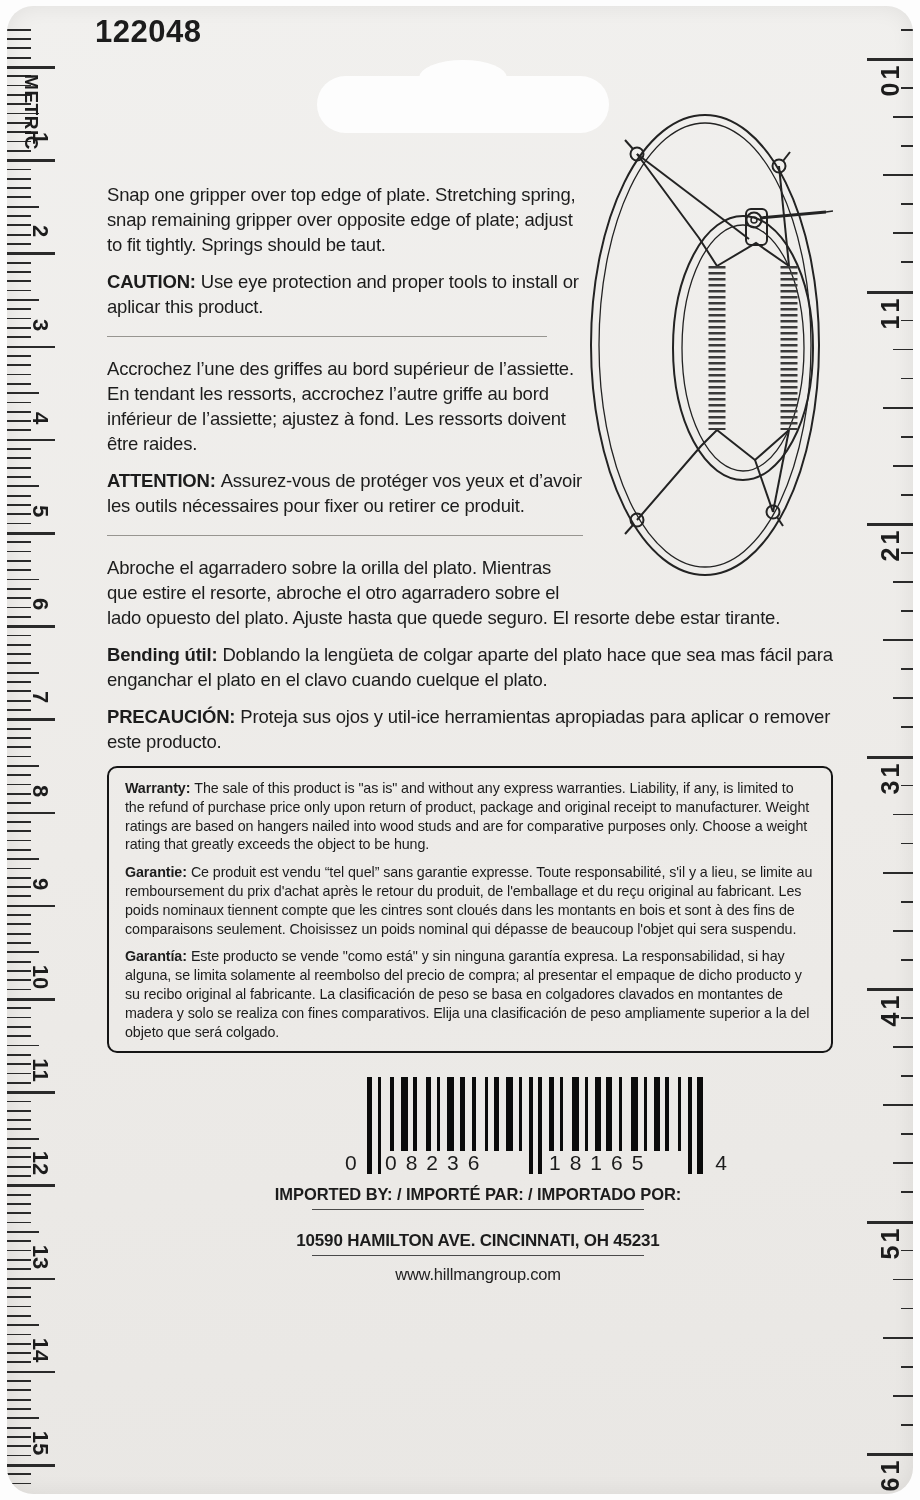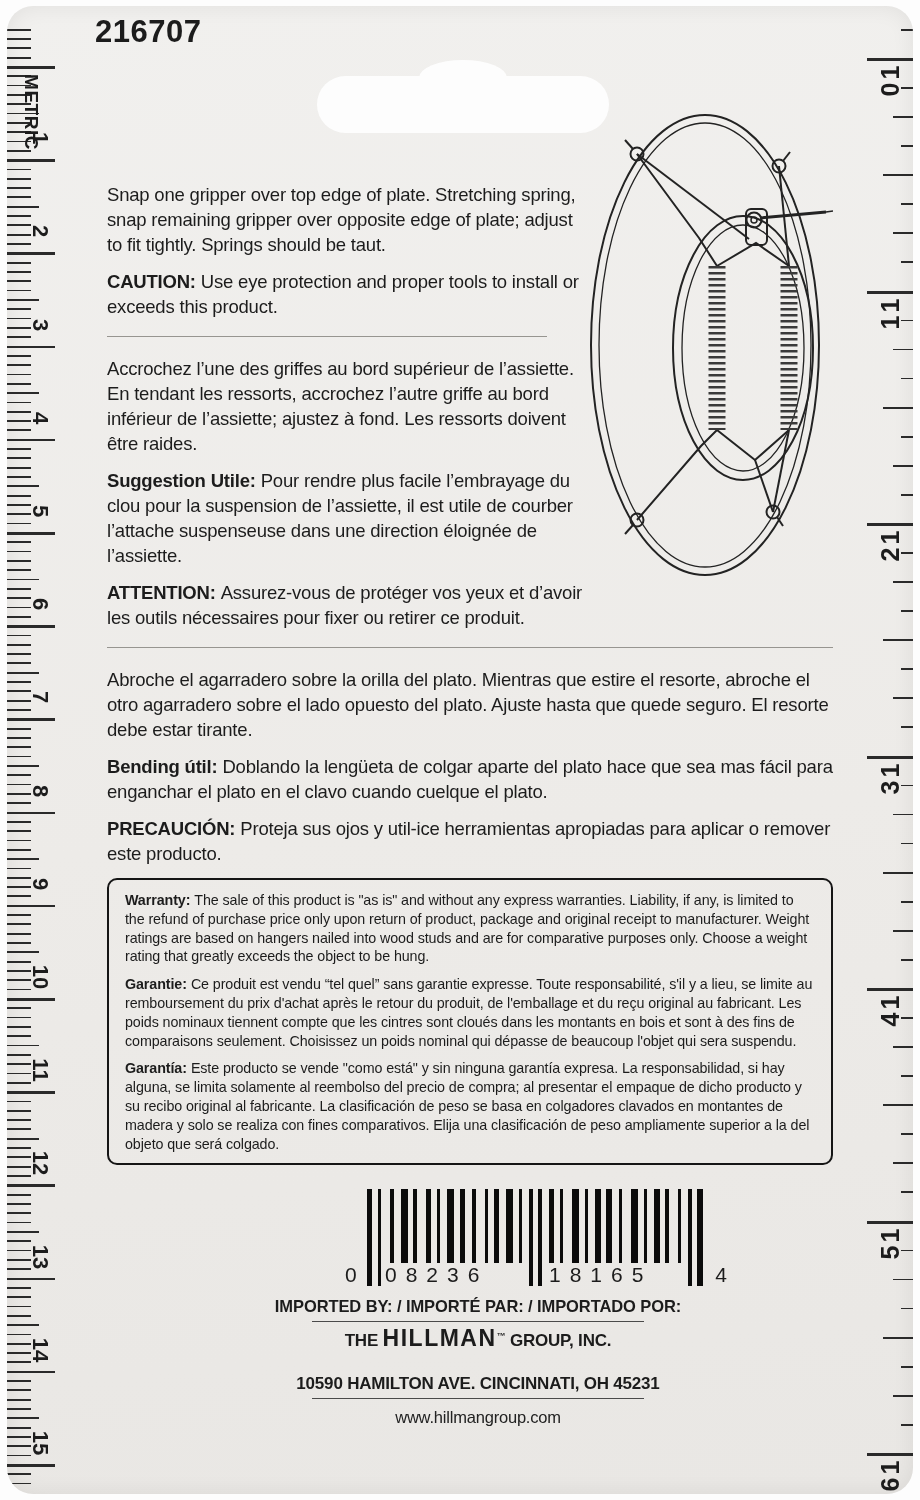--- a/index.html
+++ b/index.html
@@ -47,21 +47,21 @@
   .company .tm{font-size:9px;vertical-align:super;font-weight:700;}
   .address{font-size:17px;font-weight:700;letter-spacing:-.2px;margin-top:18px;}
   .website{font-size:16.5px;font-weight:400;margin-top:6px;color:#222;}
   .illu{position:absolute;left:576px;top:102px;width:250px;height:478px;}
 </style>
 </head>
 <body>
 
 <div class="card">
 
-  <div class="prodnum">216707</div>
+  <div class="prodnum">122048</div>
 
   <div class="slot"></div>
 
   <div id="metric-ruler">
       <div class="tick" style="left: 0px; top: 50.68px; width: 24px; height: 2px;"></div>
       <div class="tick" style="left: 0px; top: 41.36px; width: 24px; height: 2px;"></div>
       <div class="tick" style="left: 0px; top: 32.04px; width: 24px; height: 2px;"></div>
       <div class="tick" style="left: 0px; top: 22.72px; width: 24px; height: 2px;"></div>
       <div class="tick" style="left: 0px; top: 60px; width: 48px; height: 2.6px;"></div>
       <div class="tick" style="left: 0px; top: 69.32px; width: 24px; height: 1.8px;"></div>
@@ -349,26 +349,25 @@
         <line x1="50" y1="417" x2="42" y2="426"></line>
       <circle cx="190" cy="404" r="6.5"></circle>
         <line x1="194" y1="409" x2="200" y2="418"></line>
     </g>
   </svg>
 
   <div class="content">
     <div class="img-spacer"></div>
 
     <p><span>Snap one gripper over top edge of plate. Stretching spring, snap remaining gripper over opposite edge of plate; adjust to fit tightly. Springs should be taut.</span></p>
-    <p><b>CAUTION:</b><span>Use eye protection and proper tools to install or exceeds this product.</span></p>
+    <p><b>CAUTION:</b><span>Use eye protection and proper tools to install or aplicar this product.</span></p>
 
     <hr class="divider short">
 
     <p><span>Accrochez l’une des griffes au bord supérieur de l’assiette. En tendant les ressorts, accrochez l’autre griffe au bord inférieur de l’assiette; ajustez à fond. Les ressorts doivent être raides.</span></p>
-    <p><b>Suggestion Utile:</b><span>Pour rendre plus facile l’embrayage du clou pour la suspension de l’assiette, il est utile de courber l’attache suspenseuse dans une direction éloignée de l’assiette.</span></p>
     <p><b>ATTENTION:</b><span>Assurez-vous de protéger vos yeux et d’avoir les outils nécessaires pour fixer ou retirer ce produit.</span></p>
 
     <hr class="divider">
 
     <p><span>Abroche el agarradero sobre la orilla del plato. Mientras que estire el resorte, abroche el otro agarradero sobre el lado opuesto del plato. Ajuste hasta que quede seguro. El resorte debe estar tirante.</span></p>
     <p><b>Bending útil:</b><span>Doblando la lengüeta de colgar aparte del plato hace que sea mas fácil para enganchar el plato en el clavo cuando cuelque el plato.</span></p>
     <p><b>PRECAUCIÓN:</b><span>Proteja sus ojos y util-ice herramientas apropiadas para aplicar o remover este producto.</span></p>
 
     <div class="warranty">
       <p><b>Warranty:</b><span>The sale of this product is "as is" and without any express warranties. Liability, if any, is limited to the refund of purchase price only upon return of product, package and original receipt to manufacturer. Weight ratings are based on hangers nailed into wood studs and are for comparative purposes only. Choose a weight rating that greatly exceeds the object to be hung.</span></p>
@@ -412,23 +411,18 @@
             <div class="bar" style="width: 5.3617px; height: 97px; margin-right: 0px;"></div>
           </div>
         <span class="bcd single" style="left:-22px;">0</span>
         <span class="bcd" style="left:18px;">08236</span>
         <span class="bcd" style="left:182px;">18165</span>
         <span class="bcd single" style="right:-24px;">4</span>
       </div>
 
       <div class="imported">IMPORTED BY: / IMPORTÉ PAR: / IMPORTADO POR:</div>
       <hr class="rule">
-      <div class="company">
-        <span>THE</span>
-        <span class="brand">HILLMAN</span><span class="tm">™</span>
-        <span>GROUP, INC.</span>
-      </div>
       <div class="address">10590 HAMILTON AVE. CINCINNATI, OH 45231</div>
       <hr class="rule">
       <div class="website">www.hillmangroup.com</div>
     </div>
   </div>
 </div>
 
 </body></html>

